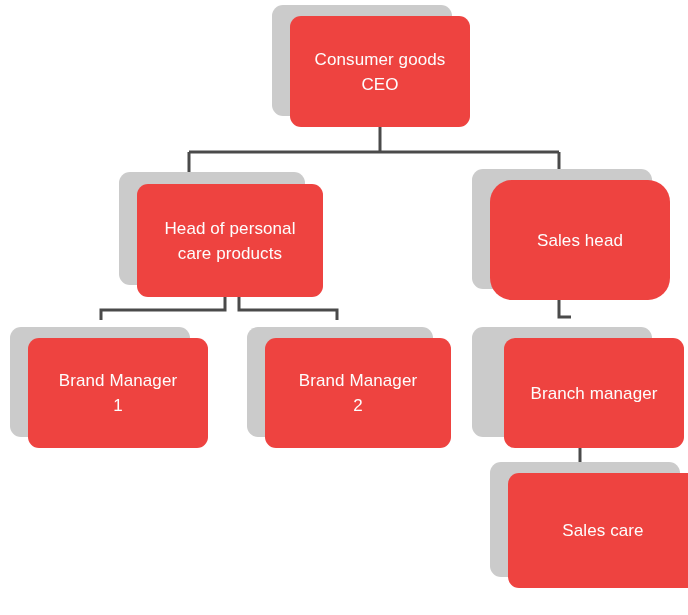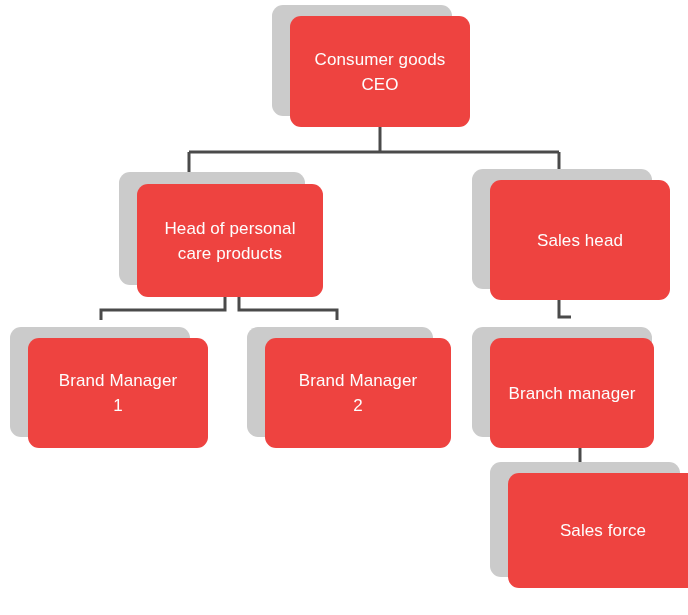--- a/index.html
+++ b/index.html
@@ -91,21 +91,21 @@
   <div class="node">
     <div class="node-shadow" style="left:119px; top:172px; width:186px; height:113px;"></div>
     <div class="node-box" style="left:137px; top:184px; width:186px; height:113px;">
       <span class="node-label">Head of personal
 care products</span>
     </div>
   </div>
 
   <div class="node">
     <div class="node-shadow" style="left:472px; top:169px; width:180px; height:120px;"></div>
-    <div class="node-box" style="left:490px; top:180px; width:180px; height:120px;">
+    <div class="node-box" style="left:490px; top:180px; width:180px; height:120px;border-radius:22px;">
       <span class="node-label">Sales head</span>
     </div>
   </div>
 
   <div class="node">
     <div class="node-shadow" style="left:10px; top:327px; width:180px; height:110px;"></div>
     <div class="node-box" style="left:28px; top:338px; width:180px; height:110px;">
       <span class="node-label">Brand Manager
 1</span>
     </div>
@@ -114,25 +114,25 @@
   <div class="node">
     <div class="node-shadow" style="left:247px; top:327px; width:186px; height:110px;"></div>
     <div class="node-box" style="left:265px; top:338px; width:186px; height:110px;">
       <span class="node-label">Brand Manager
 2</span>
     </div>
   </div>
 
   <div class="node">
     <div class="node-shadow" style="left:472px; top:327px; width:180px; height:110px;"></div>
-    <div class="node-box" style="left:490px; top:338px; width:164px; height:110px;">
+    <div class="node-box" style="left:504px; top:338px; width:180px; height:110px;">
       <span class="node-label">Branch manager</span>
     </div>
   </div>
 
   <div class="node">
     <div class="node-shadow" style="left:490px; top:462px; width:190px; height:115px;"></div>
     <div class="node-box" style="left:508px; top:473px; width:190px; height:115px;">
-      <span class="node-label">Sales force</span>
+      <span class="node-label">Sales care</span>
     </div>
   </div>
 
 </div>
 
 </body></html>

